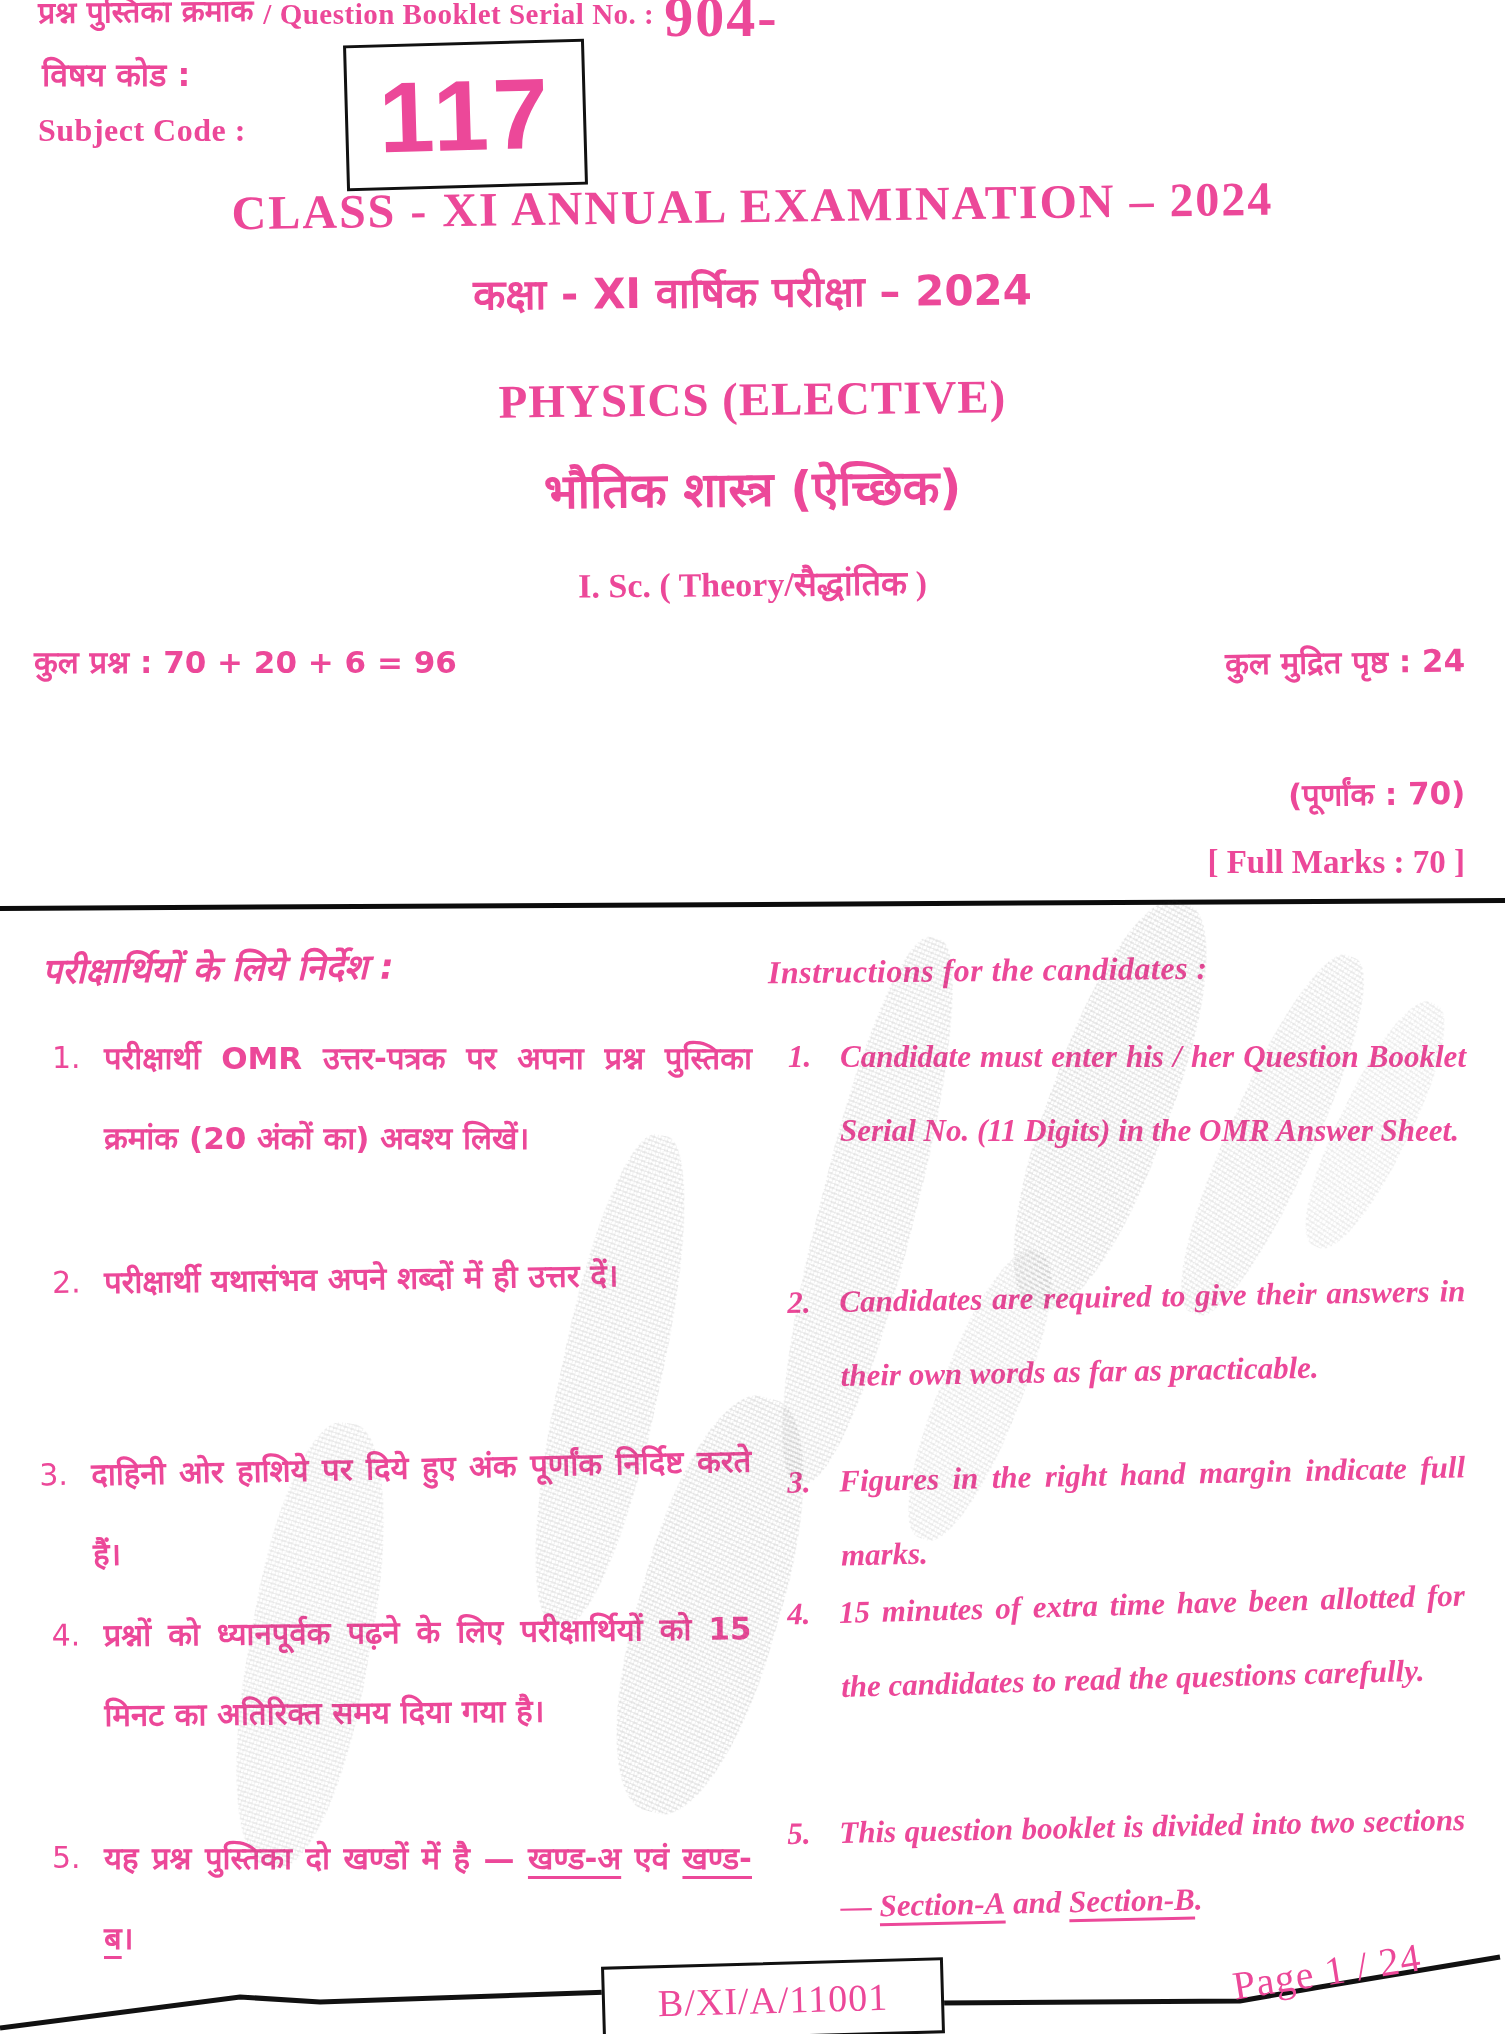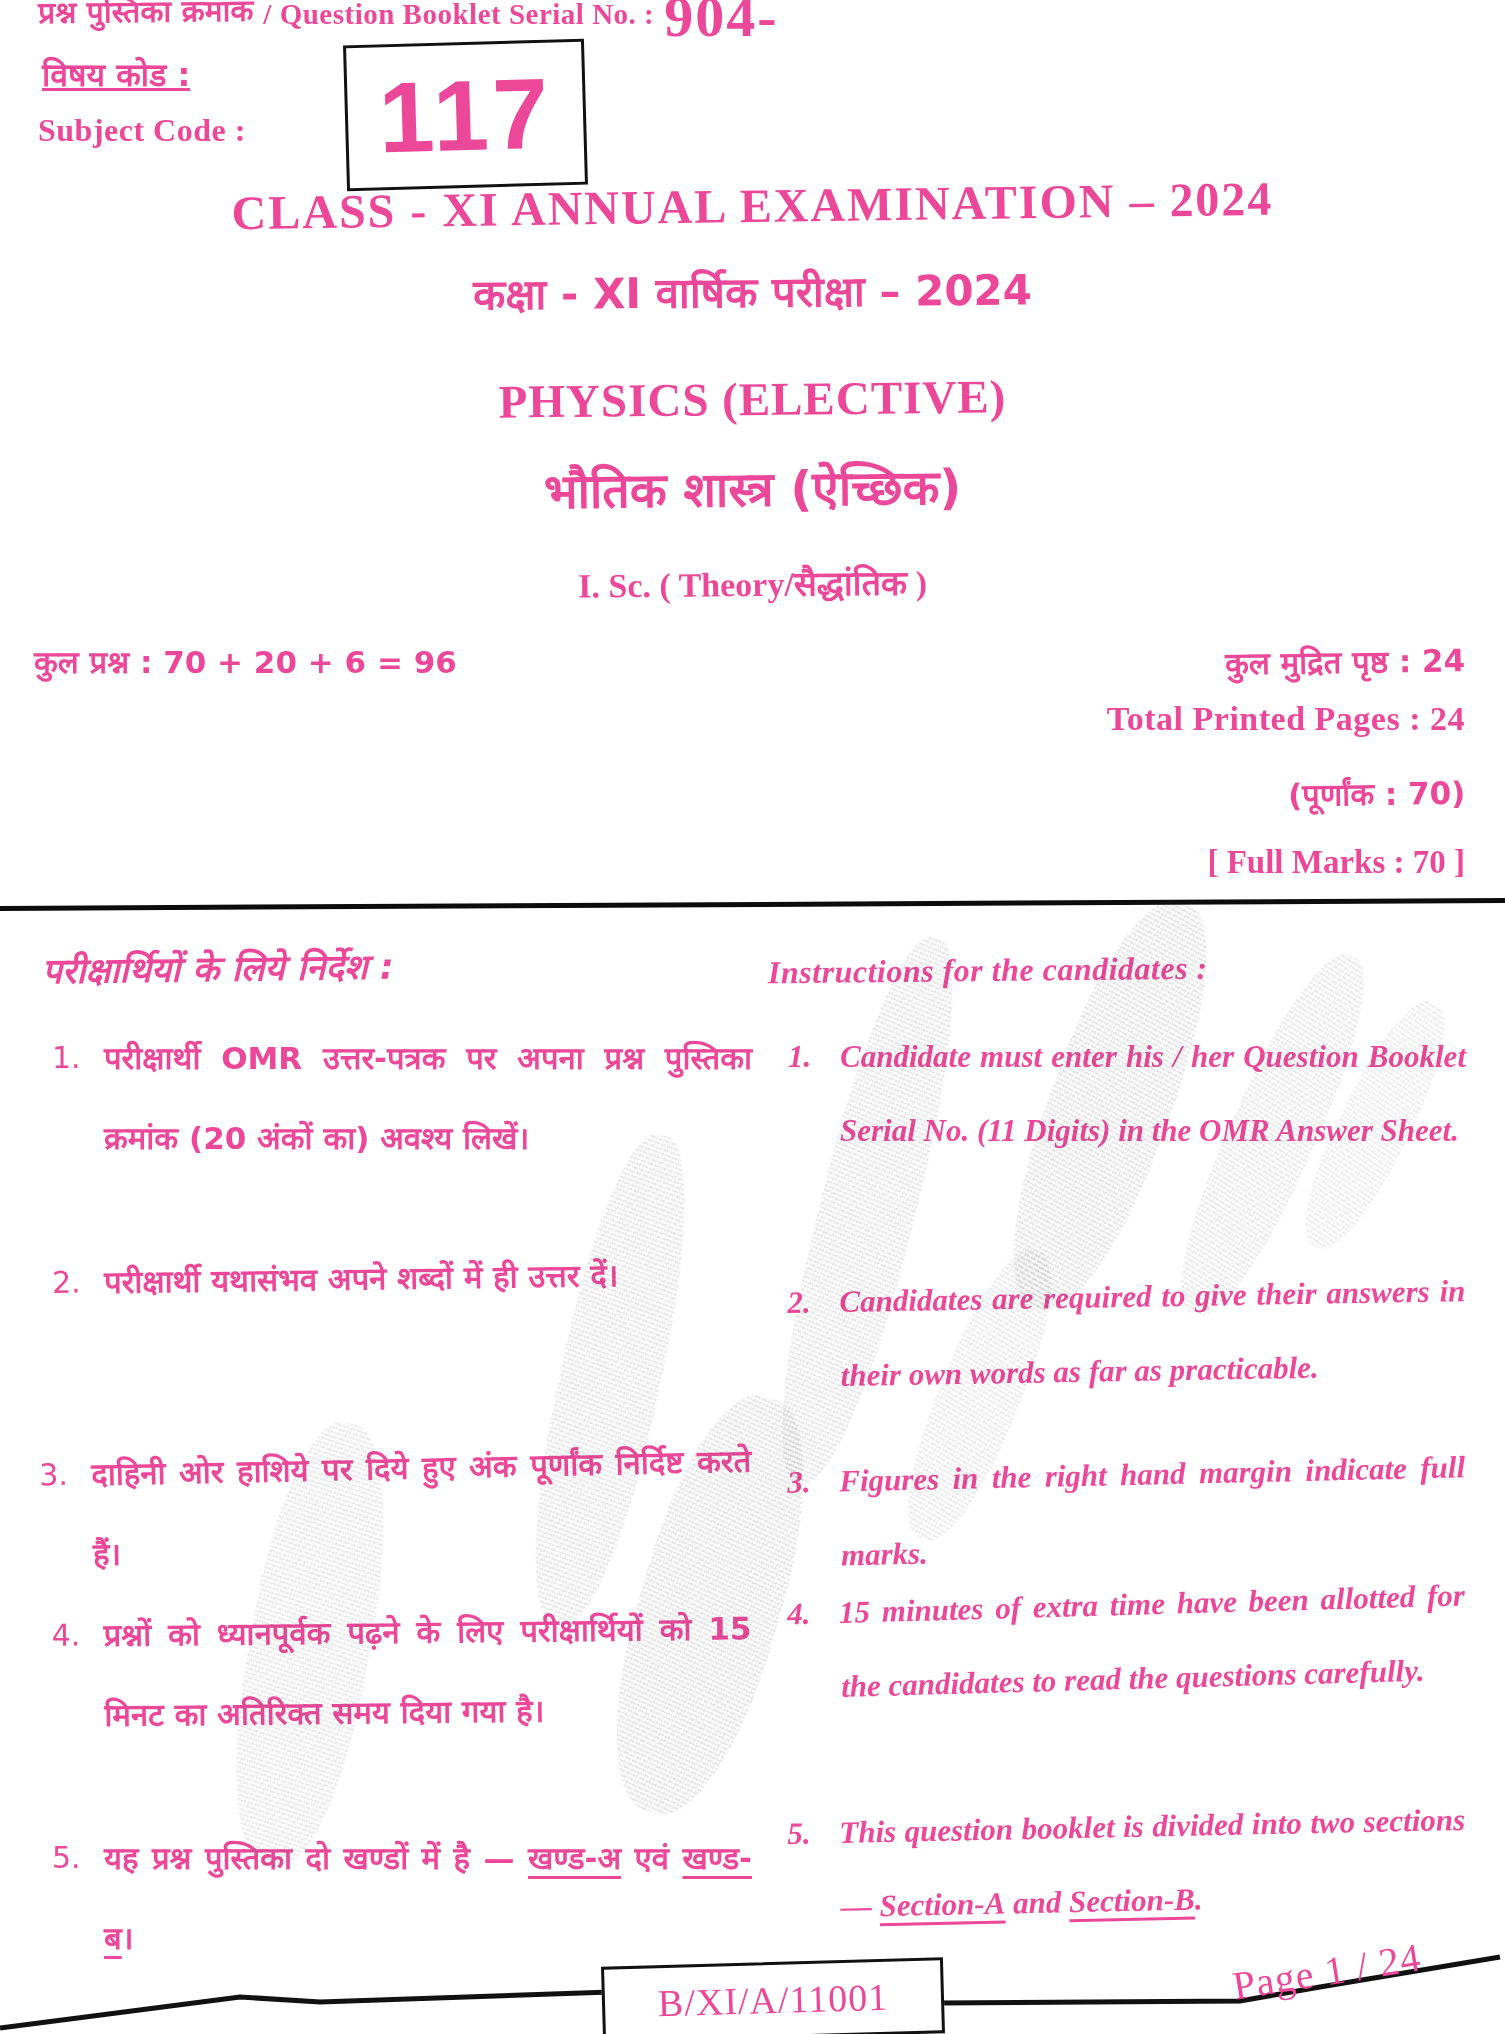--- a/index.html
+++ b/index.html
@@ -11,21 +11,21 @@
   }
   .hi { font-family:"DejaVu Sans", "Liberation Sans", sans-serif; }
   .abs { position:absolute; }
 
   
   .serial-row { top:-10px; left:38px; width:1100px; display:flex; align-items:flex-end; gap:10px; white-space:nowrap; }
   .serial-label-hi { font-size:30px; font-weight:bold; transform:rotate(-0.6deg); }
   .serial-label-en { font-size:29px; font-weight:bold; letter-spacing:.5px; }
   .serial-value { font-size:58px; font-weight:bold; line-height:40px; letter-spacing:2px; position:relative; top:6px; }
 
-  .code-label-hi { top:52px; left:42px; font-size:32px; font-weight:bold;text-decoration:underline; }
+  .code-label-hi { top:52px; left:42px; font-size:32px; font-weight:bold; }
   .code-label-en { top:112px; left:38px; font-size:32px; font-weight:bold; letter-spacing:.5px; }
   .code-box {
     top:42px; left:345px; width:235px; height:140px;
     border:3px solid #111; background:#fff;
     display:flex; align-items:center; justify-content:center;
     transform:rotate(-1.6deg);
   }
   .code-box span { font-size:100px; font-weight:bold; letter-spacing:4px; font-family:"Liberation Sans", sans-serif; }
 
   
@@ -111,21 +111,20 @@
   </div>
 
   <div class="abs t-center title-exam-en">CLASS - XI ANNUAL EXAMINATION – 2024</div>
   <div class="abs t-center hi title-exam-hi">कक्षा - XI वार्षिक परीक्षा – 2024</div>
   <div class="abs t-center title-subj-en">PHYSICS (ELECTIVE)</div>
   <div class="abs t-center hi title-subj-hi">भौतिक शास्त्र (ऐच्छिक)</div>
   <div class="abs t-center title-stream">I. Sc. ( Theory/सैद्धांतिक )</div>
 
   <div class="abs hi meta-l m-row1">कुल प्रश्न : 70 + 20 + 6 = 96</div>
   <div class="abs hi meta-r m-row1">कुल मुद्रित पृष्ठ : 24</div>
-  <div class="abs meta-r m-row2">Total Printed Pages : 24</div>
   <div class="abs hi meta-r m-row3">(पूर्णांक : 70)</div>
   <div class="abs meta-r m-row4">[ Full Marks : 70 ]</div>
 
   <div class="abs divider"></div>
 
   <div class="abs hi inst-head-hi">परीक्षार्थियों के लिये निर्देश :</div>
 
   <div class="abs hi hi-item item hi1">
     <span class="num">1.</span>
     <span class="txt">परीक्षार्थी OMR उत्तर-पत्रक पर अपना प्रश्न पुस्तिका क्रमांक (20 अंकों का) अवश्य लिखें।</span>

